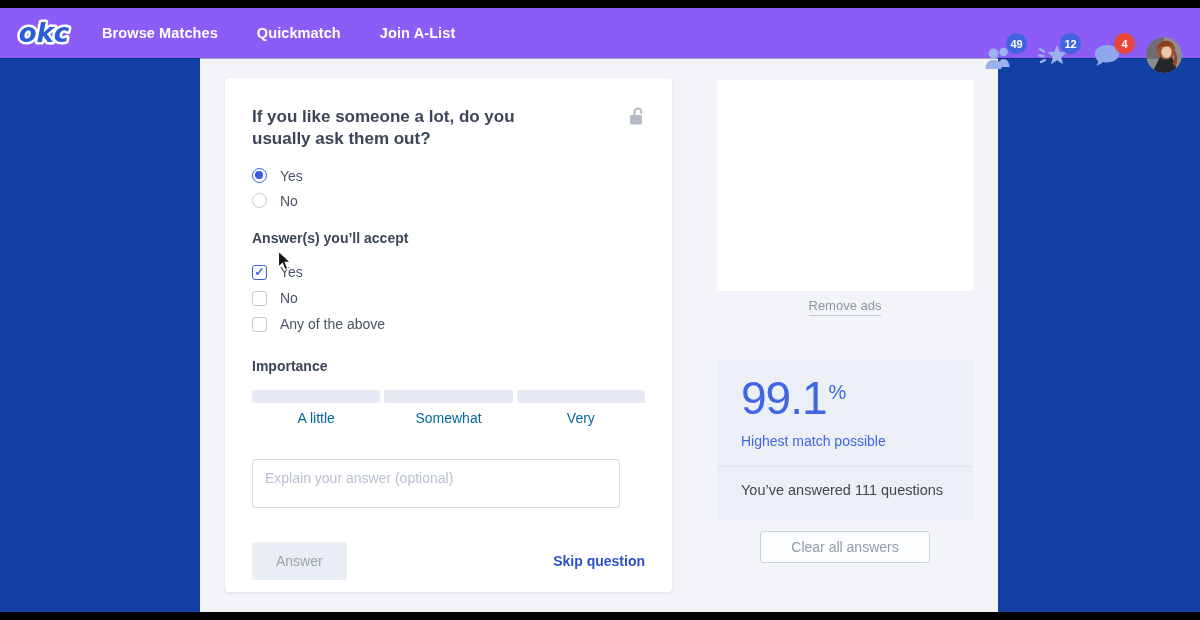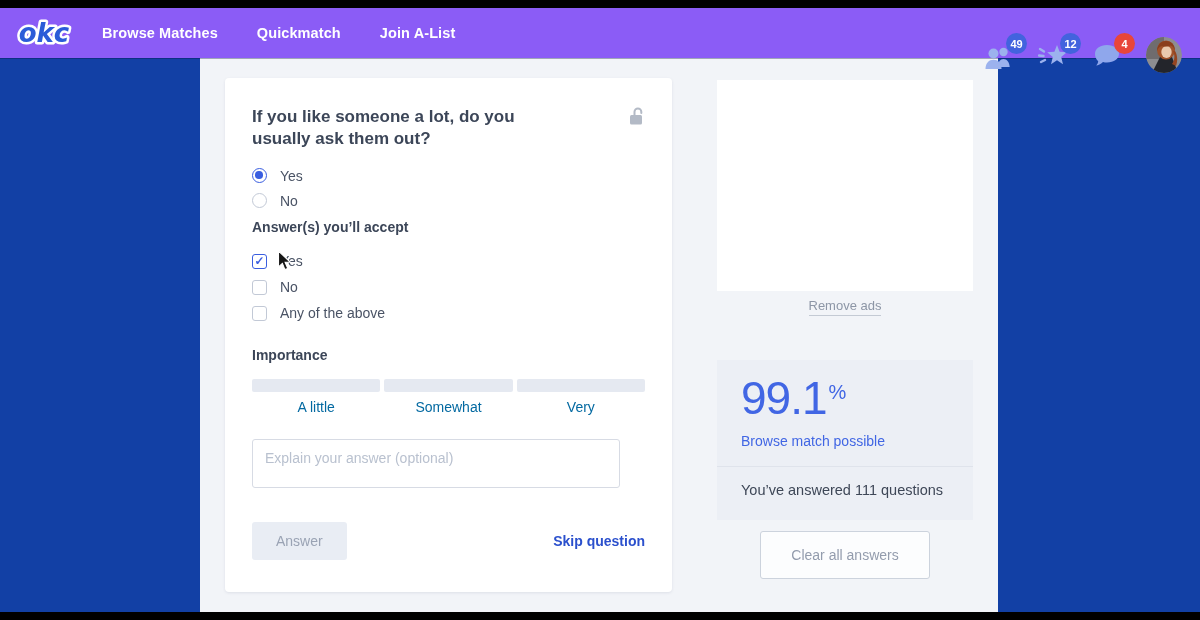--- a/index.html
+++ b/index.html
@@ -61,42 +61,42 @@
     width:15px; height:15px; border-radius:50%; background:#fff;
     border:1.5px solid #c2c9d6; position:relative; flex:none; cursor:pointer;
   }
   .radio.selected { border-color:#3a5ee0; }
   .radio.selected::after {
     content:""; position:absolute; left:2.2px; top:2.2px; width:7.6px; height:7.6px;
     border-radius:50%; background:#3a5ee0;
   }
   .choice-label { margin-left:13px; font-size:14px; color:#4a5365; cursor:pointer; }
 
-  .section-label { margin-top:6px; font-size:14px; font-weight:bold; color:#3c4658; }
+  .section-label { margin-top:17px; font-size:14px; font-weight:bold; color:#3c4658; }
 
   .check-group { margin-top:13px; }
   .check-row { display:flex; align-items:center; height:26px; }
   .checkbox {
     width:15px; height:15px; border-radius:3px; background:#fff;
     border:1px solid #c2c9d6; flex:none; cursor:pointer;
     display:flex; align-items:center; justify-content:center;
   }
   .checkbox.checked { border-color:#3a5ee0; }
   .checkbox.checked::after {
     content:"\2713"; color:#3a5ee0; font-size:12px; font-weight:bold; line-height:1;
   }
 
   .importance-label { margin-top:21px; }
   .bars { display:flex; gap:4px; margin-top:16px; }
   .bar { flex:1; height:13px; background:#e5e9f1; border-radius:2px; cursor:pointer; }
   .bar-labels { display:flex; gap:4px; margin-top:7px; }
   .bar-labels span { flex:1; text-align:center; font-size:14px; color:#0369a1; }
 
   .explain {
-    display:block; width:368px; height:49px; margin-top:24px;
+    display:block; width:368px; height:49px; margin-top:33px;
     border:1px solid #d7dbe4; border-radius:3px; resize:none;
     padding:10px 12px; font-family:"Liberation Sans", sans-serif;
     font-size:14px; color:#4a5365; background:#fff; outline:none;
   }
   .explain::placeholder { color:#b9c1cf; }
 
   .card-footer { margin-top:34px; display:flex; align-items:center; justify-content:space-between; }
   .answer-btn {
     border:none; background:#e9edf4; color:#9aa3b4; font-size:14px;
     font-family:"Liberation Sans", sans-serif;
@@ -117,21 +117,21 @@
     background:#eceff5; padding:12px 24px 0;
   }
   .percent-row { display:flex; align-items:flex-start; color:#4166e4; }
   .percent-num { font-size:46px; line-height:52px; letter-spacing:-1px; }
   .percent-sign { font-size:20px; margin-top:9px; margin-left:2px; }
   .match-caption { margin-top:9px; font-size:14px; color:#4166e4; }
   .panel-divider { margin:17px -24px 0; border-top:1px solid #dfe3eb; }
   .answered-text { margin-top:15px; font-size:14.5px; color:#3e4757; }
 
   .clear-btn {
-    position:absolute; left:560px; top:473px; width:170px; height:48px;
+    position:absolute; left:560px; top:473px; width:170px; height:32px;
     background:#fcfdfe; border:1px solid #ccd3dd; border-radius:3px;
     color:#939cad; font-size:14px; font-family:"Liberation Sans", sans-serif; cursor:pointer;
   }
 
   .cursor { position:absolute; left:277px; top:250px; z-index:60; pointer-events:none; }
 </style>
 </head>
 <body>
 
 <div class="strip top"></div>
@@ -261,21 +261,21 @@
   <div class="ad-box"></div>
   <div class="remove-ads">
     <span>Remove ads</span>
   </div>
 
   <div class="match-panel">
     <div class="percent-row">
       <span class="percent-num">99.1</span>
       <span class="percent-sign">%</span>
     </div>
-    <div class="match-caption">Browse match possible</div>
+    <div class="match-caption">Highest match possible</div>
     <div class="panel-divider"></div>
     <div class="answered-text">You’ve answered 111 questions</div>
   </div>
 
   <button class="clear-btn">Clear all answers</button>
 </div>
 
 <svg class="cursor" width="16" height="22" viewBox="0 0 16 22">
   <path d="M1.5 1 L1.5 17 L5.4 13.4 L7.9 19.6 L10.7 18.4 L8.1 12.3 L13.4 12.3 Z" fill="#151515" stroke="#ffffff" stroke-width="1.1"></path>
 </svg>

